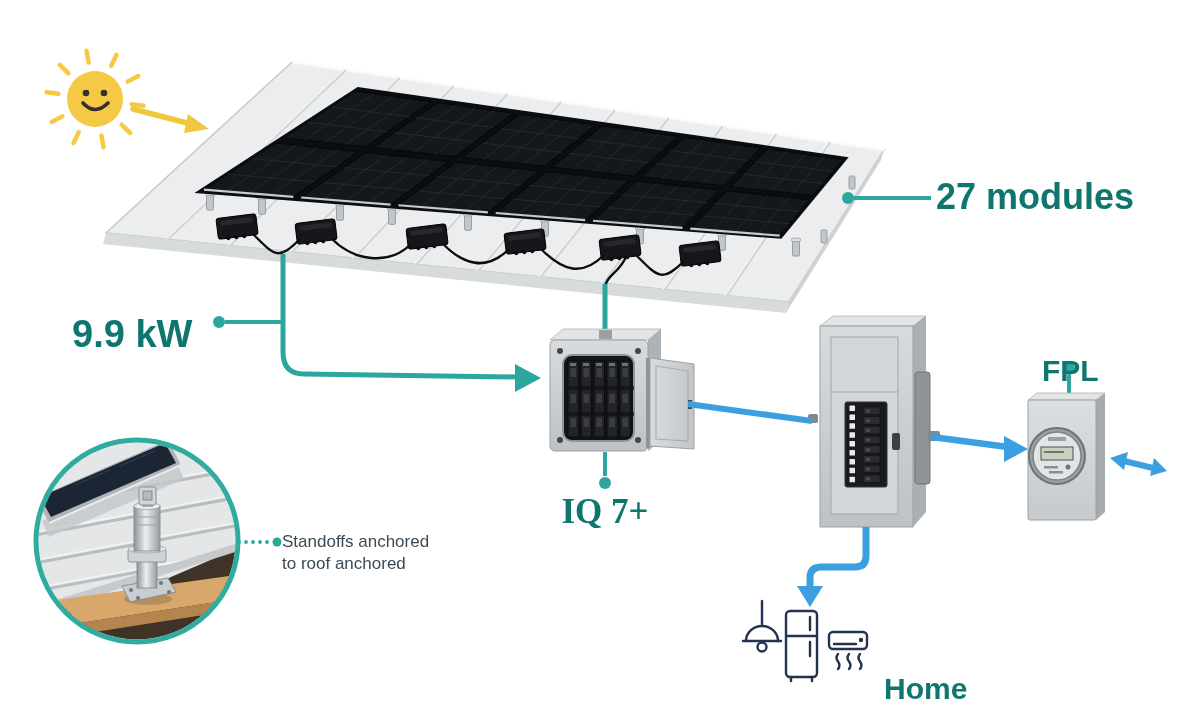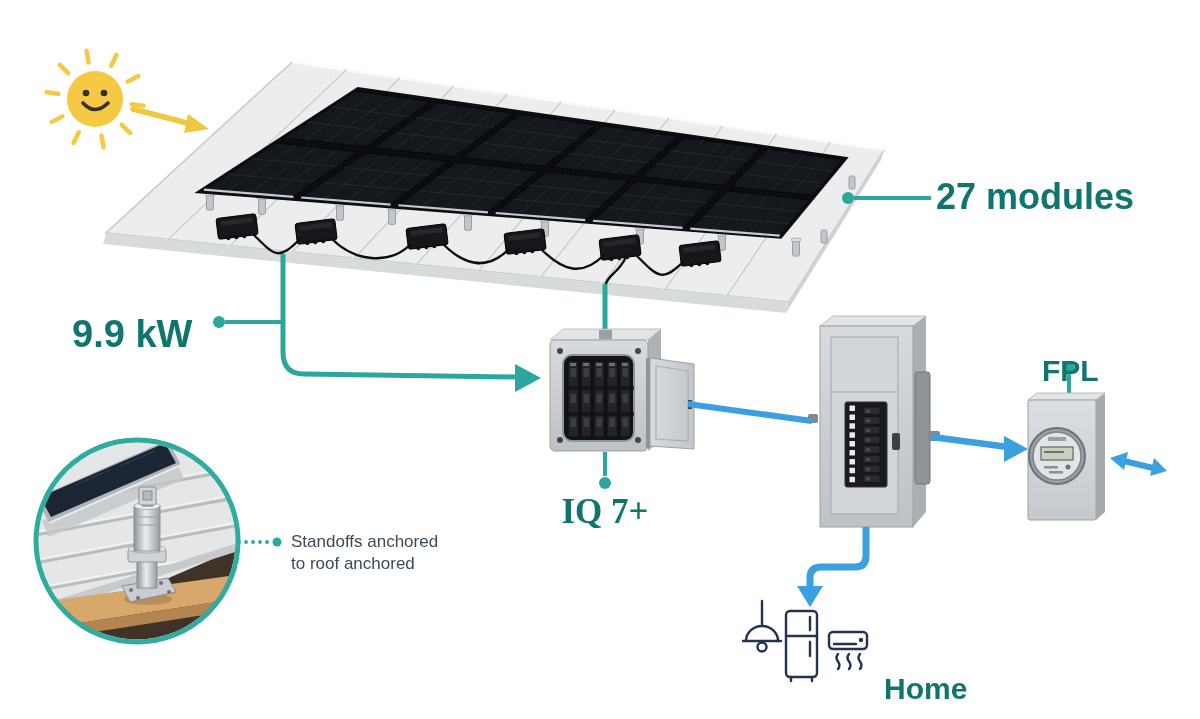--- a/index.html
+++ b/index.html
@@ -459,18 +459,18 @@
 </svg>
 
 <div class="lbl" style="left:72px;top:315px;font-size:38px;">9.9 kW</div>
 <div class="lbl" style="left:936px;top:178px;font-size:36px;">27 modules</div>
 <div class="lbl" style="left:544px;top:494px;width:122px;text-align:center;font-size:35px;font-family:Liberation Serif, serif;">IQ 7+</div>
 <div class="lbl" style="left:1042px;top:328px;font-size:30px;margin-top:27px;">FPL</div>
 <div class="lbl" style="left:884px;top:611px;font-size:30px;line-height:31px;">
   <div>Home</div>
   
 </div>
-<div class="lbl-small" style="left:291px;top:531px;font-size:17px;line-height:22px;">
+<div class="lbl-small" style="left:282px;top:531px;font-size:17px;line-height:22px;">
   <div>Standoffs anchored</div>
   <div>to roof anchored</div>
 </div>
 
 </div>
 
 </body></html>

